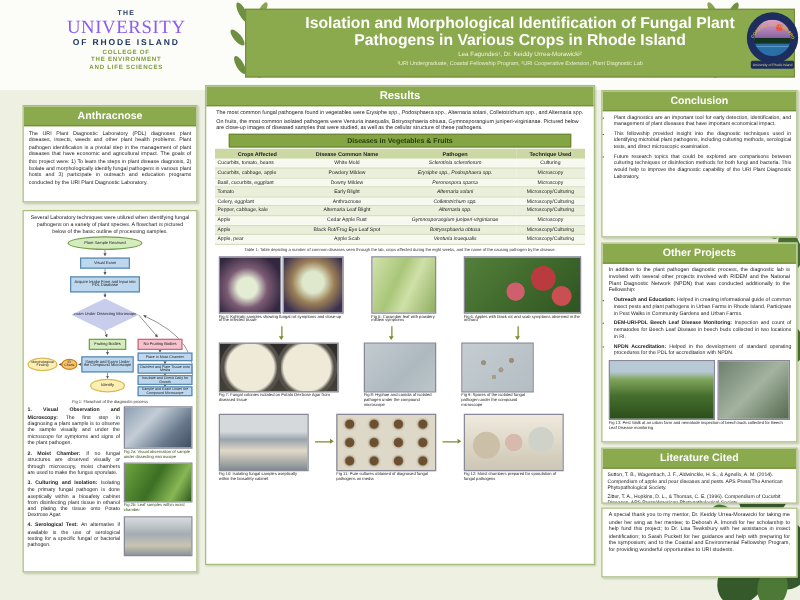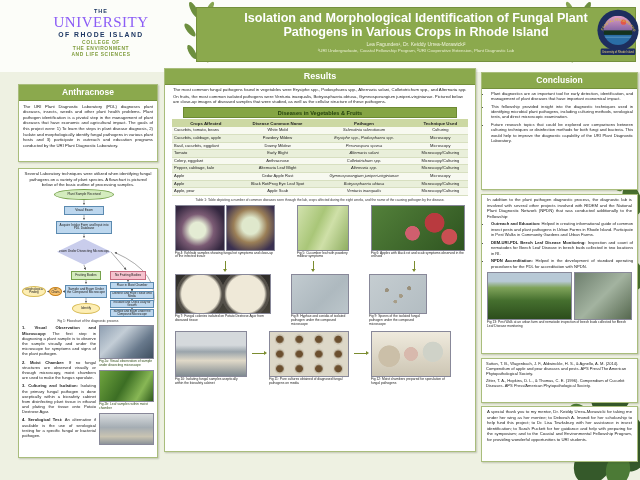--- a/index.html
+++ b/index.html
@@ -402,34 +402,36 @@
       </div>
       <div class="harrow"></div>
       <div class="pgroup" style="width:80px;">
         <div class="ph ph-tray" style="height:46px;"></div>
         <div class="cap" style="color:#222;">Fig 12: Moist chambers prepared for sporulation of fungal pathogens</div>
       </div>
     </div>
   </div>
 
   <div class="sec" style="left:481px;top:194px;width:157px;height:160px;">
+    <div class="sec-h">Other Projects</div>
     <div class="body-sm" style="padding:2px 5px 0;">In addition to the plant pathogen diagnostic process, the diagnostic lab is involved with several other projects involved with RIDEM and the National Plant Diagnostic Network (NPDN) that was conducted additionally to the Fellowship:</div>
     <ul class="bl">
       <li><span class="b">Outreach and Education:</span> <span>Helped in creating informational guide of common insect pests and plant pathogens in Urban Farms in Rhode Island. Participate in Pest Walks in Community Gardens and Urban Farms.</span></li>
       <li><span class="b">DEM-URI-PDL Beech Leaf Disease Monitoring:</span> <span>Inspection and count of nematodes for Beech Leaf Disease in beech buds collected in two locations in RI.</span></li>
       <li><span class="b">NPDN Accreditation:</span> <span>Helped in the development of standard operating procedures for the PDL for accreditation with NPDN.</span></li>
     </ul>
     <div class="op-photos">
       <div class="ph ph-garden" style="width:86px;"></div>
       <div class="ph ph-hands" style="width:58px;"></div>
     </div>
     <div class="cap" style="padding:0 5px;color:#222;">Fig 13: Pest Walk at an urban farm and nematode inspection of beech buds collected for Beech Leaf Disease monitoring</div>
   </div>
 
   <div class="sec" style="left:481px;top:358px;width:157px;height:45px;">
+    <div class="sec-h">Literature Cited</div>
     <div class="lit">
       <div>Sutton, T. B., Wagenbach, J. F., Aldwinckle, H. S., &amp; Agnello, A. M. (2014). Compendium of apple and pear diseases and pests. APS Press/The American Phytopathological Society.</div>
       <div>Zitter, T. A., Hopkins, D. L., &amp; Thomas, C. E. (1996). Compendium of Cucurbit Diseases. APS Press/American Phytopathological Society.</div>
     </div>
   </div>
 
   <div class="sec" style="left:481px;top:406px;width:157px;height:56px;">
     <div class="body-sm" style="padding:2px 5px;">A special thank you to my mentor, Dr. Keiddy Urrea-Morawicki for taking me under her wing as her mentee; to Deborah A. Imondi for her scholarship to help fund this project; to Dr. Lisa Tewksbury with her assistance in insect identification; to Sarah Puckett for her guidance and help with preparing for the symposium; and to the Coastal and Environmental Fellowship Program, for providing wonderful opportunities to URI students.</div>
   </div>
 </div>

